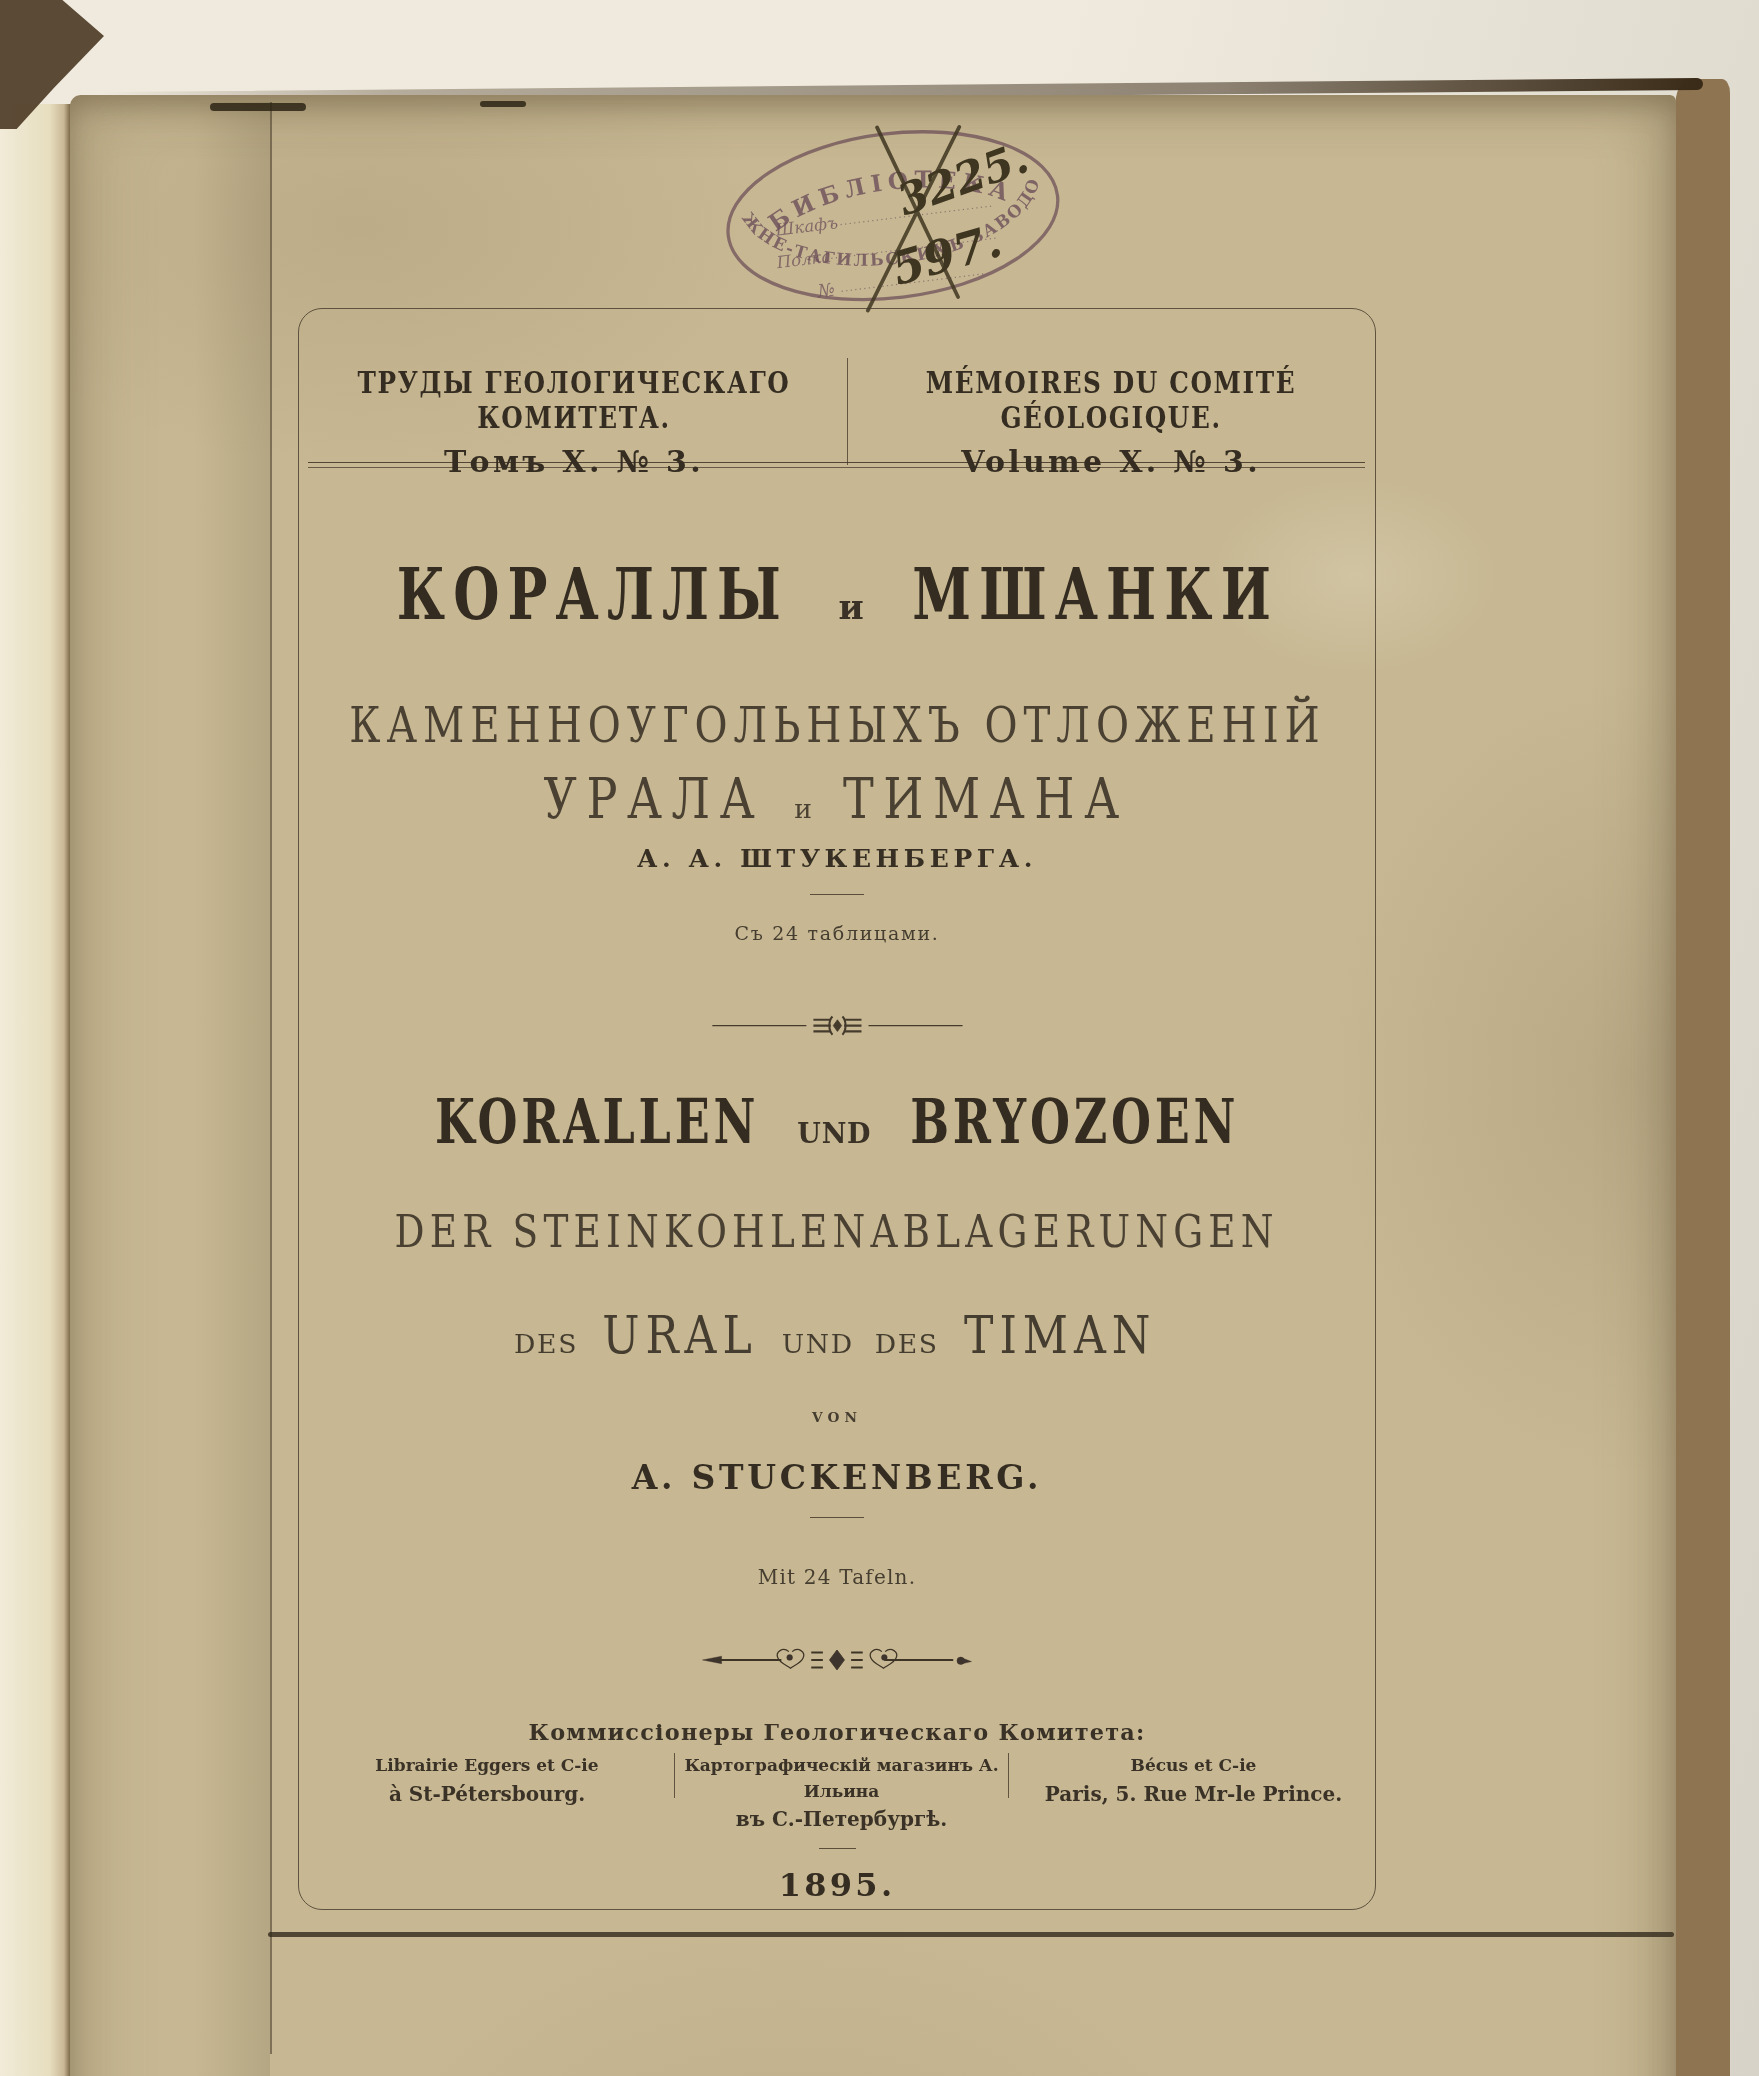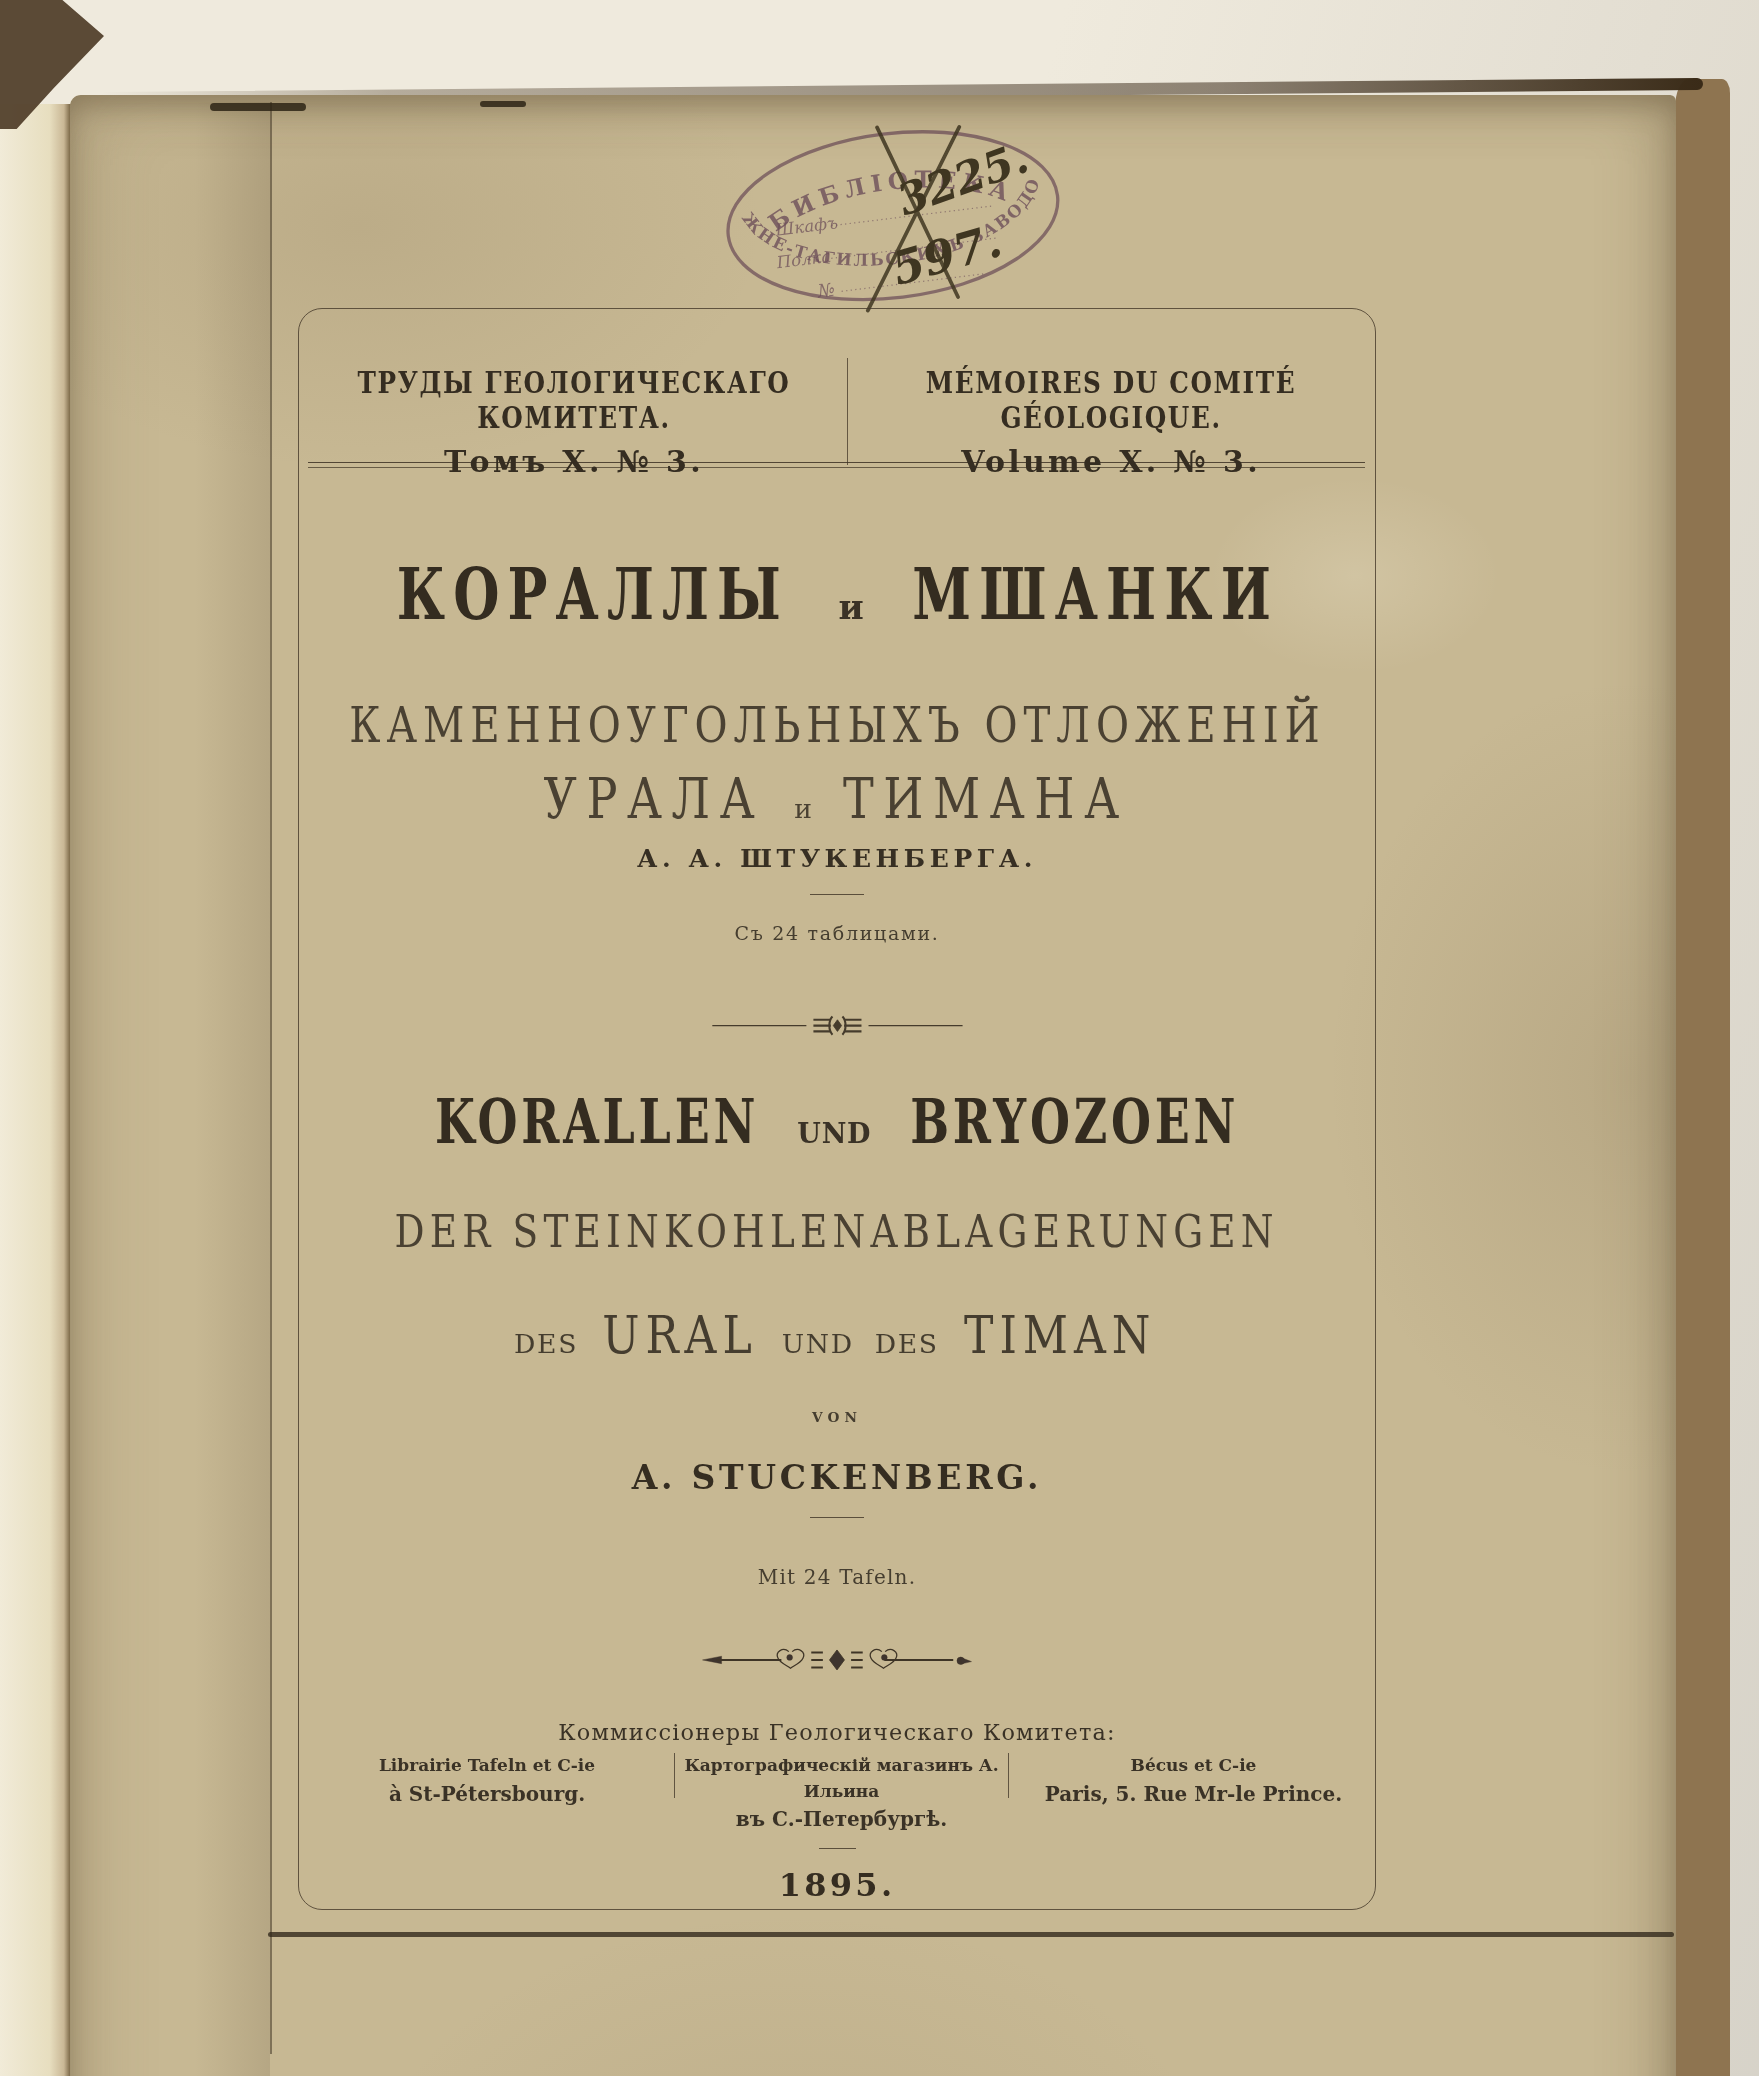--- a/index.html
+++ b/index.html
@@ -77,21 +77,21 @@
   .aru{top:844px;font-size:25px;font-weight:bold;letter-spacing:4.6px;color:#372f23;}
   .pru{top:922px;font-size:19px;letter-spacing:1.7px;color:#453d2f;}
   .t4{top:1095px;font-size:51px;letter-spacing:4.2px;}
   .t4 .conj{font-size:27px;font-weight:bold;letter-spacing:0.8px;}
   .t5{top:1211px;font-size:39px;letter-spacing:5.4px;color:#4a4132;}
   .t6{top:1310px;font-size:46px;letter-spacing:6.2px;color:#453d2f;}
   .t6 .small{font-size:26.6px;letter-spacing:1.7px;}
   .von{top:1409px;font-size:13.7px;font-weight:bold;letter-spacing:5px;color:#453d2f;}
   .ade{top:1438px;font-size:33px;font-weight:bold;letter-spacing:3.7px;color:#352d21;margin-top:20px;}
   .pde{top:1565px;font-size:20px;letter-spacing:1.2px;color:#453d2f;}
-  .imph{top:1719px;font-size:22.4px;font-weight:normal;letter-spacing:1.2px;color:#3a3226;}
+  .imph{top:1719px;font-size:22.4px;font-weight:bold;letter-spacing:1.2px;color:#3a3226;}
   .impcol{position:absolute;top:1753px;text-align:center;color:#3a3226;font-weight:bold;line-height:1.5;}
   .ic1{left:308px;width:358px;font-size:17px;}
   .ic2{left:682px;width:319px;font-size:17px;}
   .ic3{left:1017px;width:353px;font-size:17px;}
   .impcol .l2{font-size:20px;font-weight:bold;}
   .price{top:1809px;font-size:18px;font-weight:bold;letter-spacing:6.6px;color:#3a3226;}
   .year{top:1866px;font-size:32px;font-weight:bold;letter-spacing:3.3px;color:#352d21;}
 
   
   .stamp{position:absolute;left:702px;top:117px;width:382px;height:199px;
@@ -220,21 +220,21 @@
       <path d="M364,18 h28 M364,36 h28 M364,54 h28" stroke-width="5" fill="none"></path>
       <polygon points="330,12 348,36 330,60 312,36" stroke-width="2"></polygon>
       <circle cx="628" cy="38" r="9"></circle>
       <polygon points="628,30 654,40 628,46" stroke-width="1"></polygon>
     </svg>
   </div>
 
   <div class="cline imph">Коммиссіонеры Геологическаго Комитета:</div>
 
   <div class="impcol ic1">
-    <div>Librairie Tafeln et C-ie</div>
+    <div>Librairie Eggers et C-ie</div>
     <div class="l2">à St-Pétersbourg.</div>
   </div>
   <div class="col-divider cd1"></div>
   <div class="impcol ic2">
     <div>Картографическій магазинъ А. Ильина</div>
     <div class="l2">въ С.-Петербургѣ.</div>
   </div>
   <div class="col-divider cd2"></div>
   <div class="impcol ic3">
     <div>Bécus et C-ie</div>

